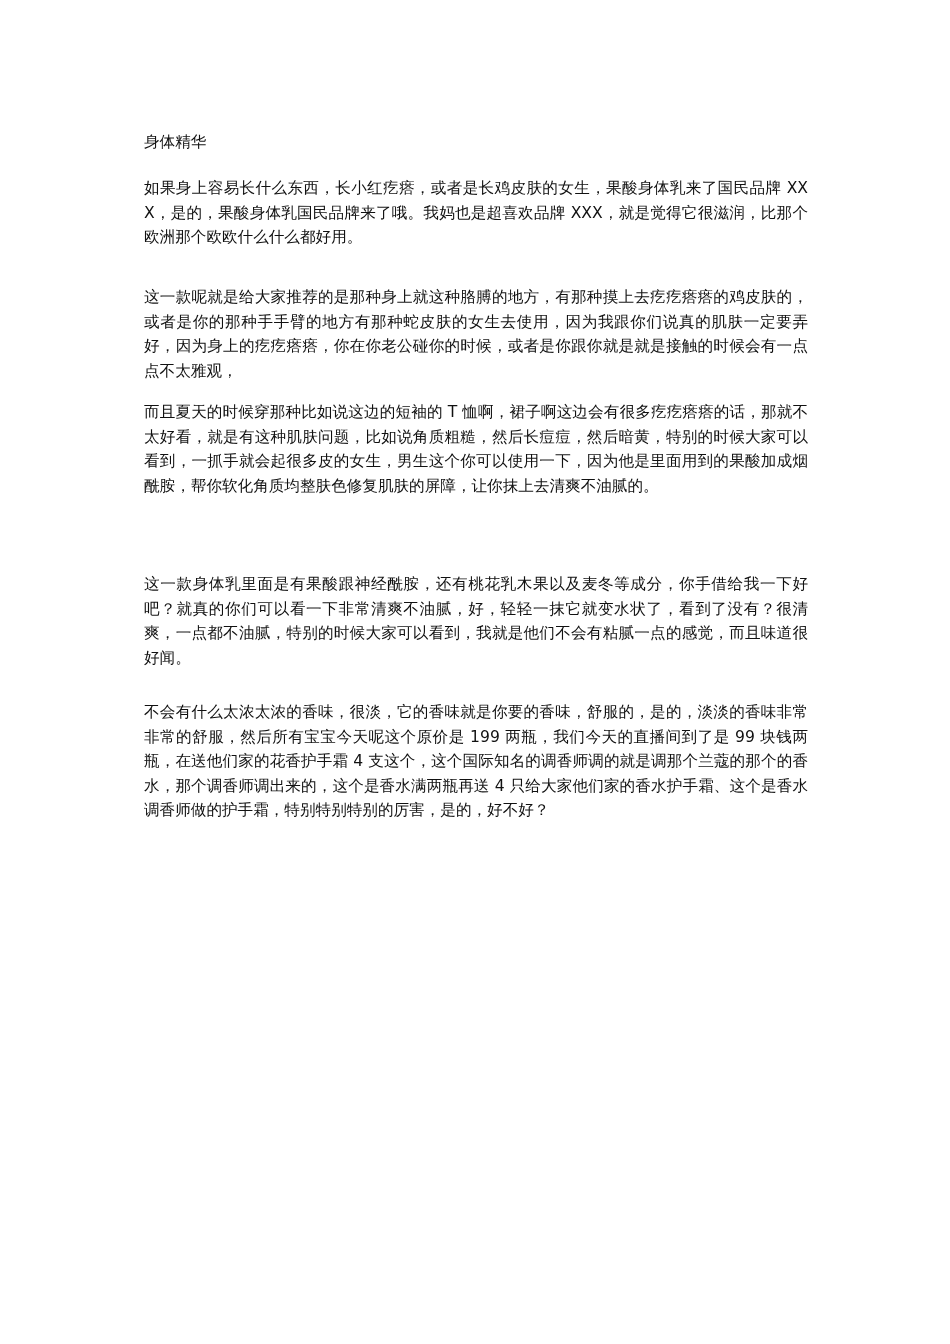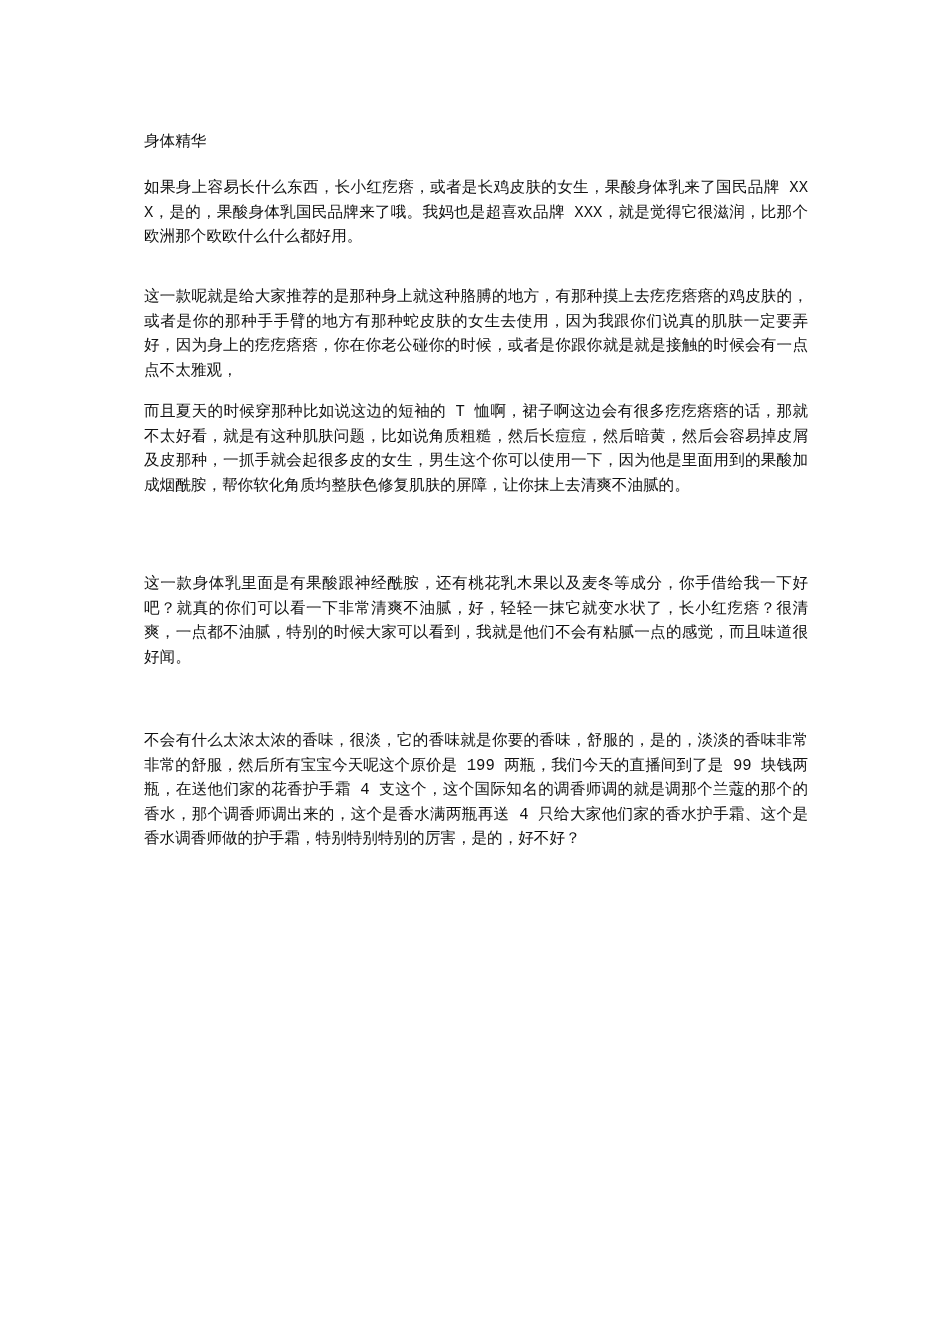--- a/index.html
+++ b/index.html
@@ -1,24 +1,24 @@
 <!DOCTYPE html>
 <html><head>
 <meta charset="utf-8">
 <style>
   html, body { margin: 0; padding: 0; background: #ffffff; }
   body { width: 950px; height: 1344px; position: relative; overflow: hidden;
          font-family: "DejaVu Sans", sans-serif; color: #111111; }
   .page { position: absolute; left: 144px; top: 128px; width: 664px; }
   .p { position: absolute; left: 0; width: 664px; font-size: 15.6px; line-height: 24.6px;
-       text-align: justify; text-justify: inter-ideograph; word-break: break-all; margin: 0; font-family: Liberation Mono, monospace; }
+       text-align: justify; text-justify: inter-ideograph; word-break: break-all; margin: 0; }
 </style>
 </head>
 <body>
 
 <div class="page">
   <p class="p" style="top:2px">身体精华</p>
   <p class="p" style="top:48px">如果身上容易长什么东西，长小红疙瘩，或者是长鸡皮肤的女生，果酸身体乳来了国民品牌 XXX，是的，果酸身体乳国民品牌来了哦。我妈也是超喜欢品牌 XXX，就是觉得它很滋润，比那个欧洲那个欧欧什么什么都好用。</p>
   <p class="p" style="top:157px">这一款呢就是给大家推荐的是那种身上就这种胳膊的地方，有那种摸上去疙疙瘩瘩的鸡皮肤的，或者是你的那种手手臂的地方有那种蛇皮肤的女生去使用，因为我跟你们说真的肌肤一定要弄好，因为身上的疙疙瘩瘩，你在你老公碰你的时候，或者是你跟你就是就是接触的时候会有一点点不太雅观，</p>
-  <p class="p" style="top:272px">而且夏天的时候穿那种比如说这边的短袖的 T 恤啊，裙子啊这边会有很多疙疙瘩瘩的话，那就不太好看，就是有这种肌肤问题，比如说角质粗糙，然后长痘痘，然后暗黄，然后会容易掉皮屑及皮那种，一抓手就会起很多皮的女生，男生这个你可以使用一下，因为他是里面用到的果酸加成烟酰胺，帮你软化角质均整肤色修复肌肤的屏障，让你抹上去清爽不油腻的。</p>
-  <p class="p" style="top:444px">这一款身体乳里面是有果酸跟神经酰胺，还有桃花乳木果以及麦冬等成分，你手借给我一下好吧？就真的你们可以看一下非常清爽不油腻，好，轻轻一抹它就变水状了，长小红疙瘩？很清爽，一点都不油腻，特别的时候大家可以看到，我就是他们不会有粘腻一点的感觉，而且味道很好闻。</p>
-  <p class="p" style="top:601px">不会有什么太浓太浓的香味，很淡，它的香味就是你要的香味，舒服的，是的，淡淡的香味非常非常的舒服，然后所有宝宝今天呢这个原价是 199 两瓶，我们今天的直播间到了是 99 块钱两瓶，在送他们家的花香护手霜 4 支这个，这个国际知名的调香师调的就是调那个兰蔻的那个的香水，那个调香师调出来的，这个是香水满两瓶再送 4 只给大家他们家的香水护手霜、这个是香水调香师做的护手霜，特别特别特别的厉害，是的，好不好？</p>
+  <p class="p" style="top:272px">而且夏天的时候穿那种比如说这边的短袖的 T 恤啊，裙子啊这边会有很多疙疙瘩瘩的话，那就不太好看，就是有这种肌肤问题，比如说角质粗糙，然后长痘痘，然后暗黄，特别的时候大家可以看到，一抓手就会起很多皮的女生，男生这个你可以使用一下，因为他是里面用到的果酸加成烟酰胺，帮你软化角质均整肤色修复肌肤的屏障，让你抹上去清爽不油腻的。</p>
+  <p class="p" style="top:444px">这一款身体乳里面是有果酸跟神经酰胺，还有桃花乳木果以及麦冬等成分，你手借给我一下好吧？就真的你们可以看一下非常清爽不油腻，好，轻轻一抹它就变水状了，看到了没有？很清爽，一点都不油腻，特别的时候大家可以看到，我就是他们不会有粘腻一点的感觉，而且味道很好闻。</p>
+  <p class="p" style="top:572px">不会有什么太浓太浓的香味，很淡，它的香味就是你要的香味，舒服的，是的，淡淡的香味非常非常的舒服，然后所有宝宝今天呢这个原价是 199 两瓶，我们今天的直播间到了是 99 块钱两瓶，在送他们家的花香护手霜 4 支这个，这个国际知名的调香师调的就是调那个兰蔻的那个的香水，那个调香师调出来的，这个是香水满两瓶再送 4 只给大家他们家的香水护手霜、这个是香水调香师做的护手霜，特别特别特别的厉害，是的，好不好？</p>
 </div>
 
 </body></html>

